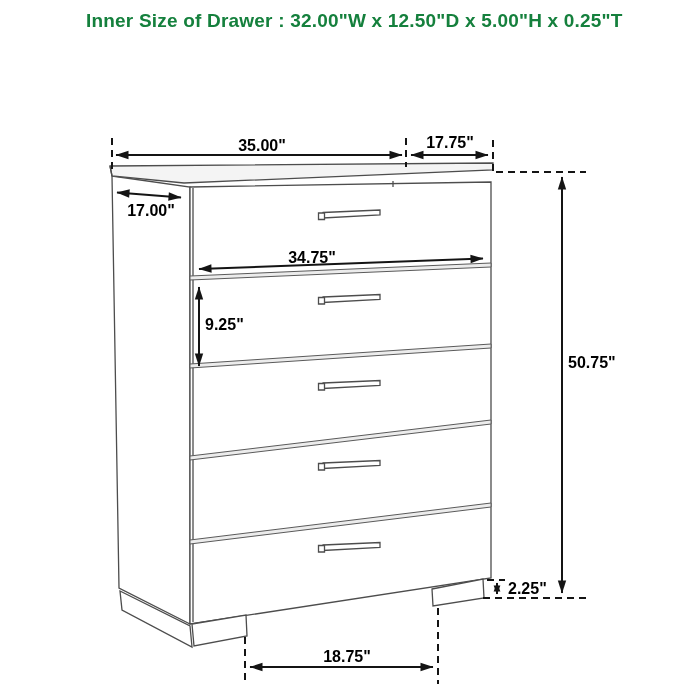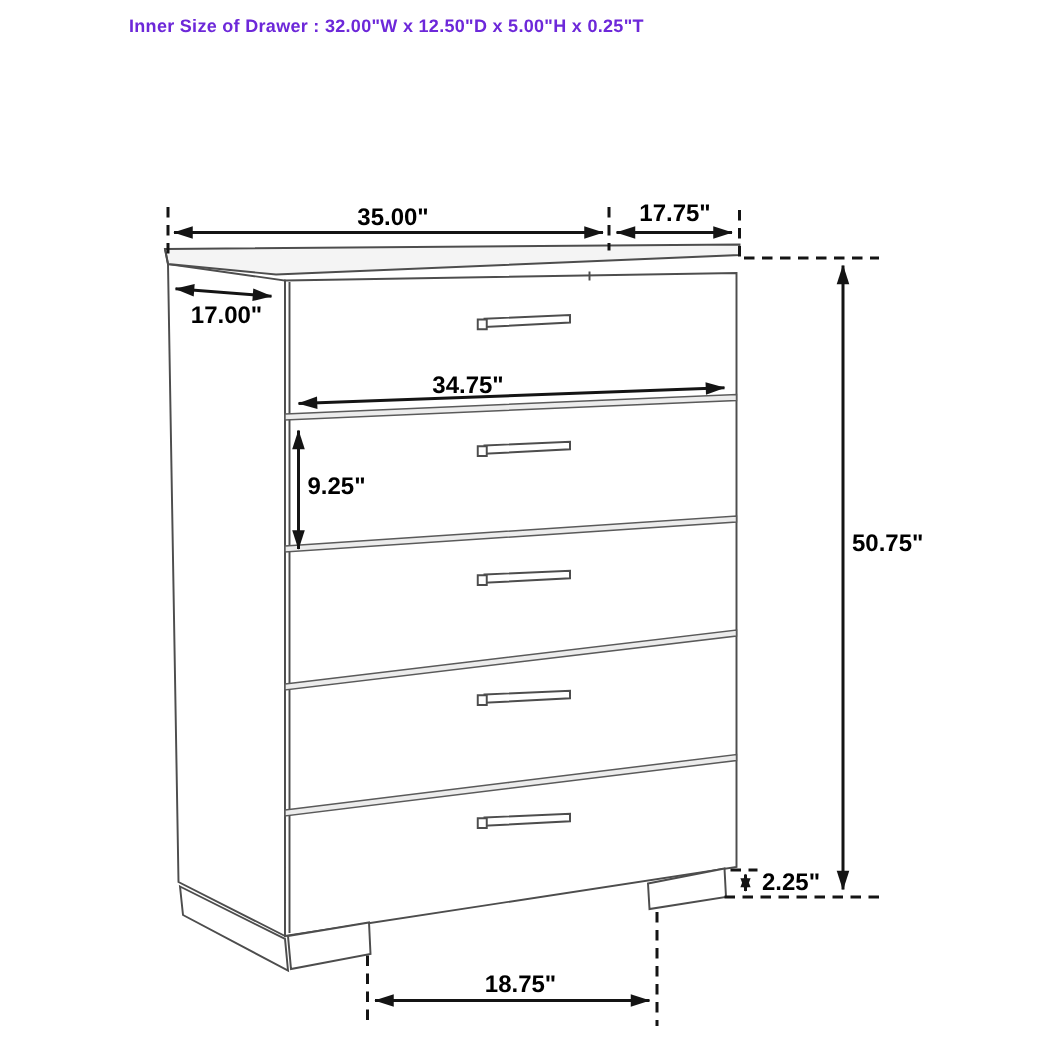--- a/index.html
+++ b/index.html
@@ -1,22 +1,22 @@
 <!DOCTYPE html>
 <html><head>
 <meta charset="utf-8">
 <style>
   html,body{margin:0;padding:0;background:#fff;}
   #stage{
     position:relative;width:700px;height:700px;background:#ffffff;
     font-family:"Liberation Sans", sans-serif;overflow:hidden;
   }
   .title{
-    position:absolute;left:86px;top:10px;font-size:12px;font-weight:bold;
-    color:#6d28d9;white-space:nowrap;letter-spacing:.2px;
+    position:absolute;left:86px;top:10px;font-size:19px;font-weight:bold;
+    color:#15803d;white-space:nowrap;letter-spacing:.2px;
   }
   .dim-label{
     position:absolute;font-size:16px;font-weight:bold;color:#000;white-space:nowrap;
   }
   .centered{transform:translateX(-50%);}
   svg{position:absolute;left:0;top:0;}
   .cab{stroke:#4d4d4d;stroke-width:1.3;fill:none;}
   .cabfill{stroke:#4d4d4d;stroke-width:1.3;fill:#ffffff;}
   .strip{stroke:#5a5a5a;stroke-width:1;fill:#ececec;}
   .slab{stroke:#4d4d4d;stroke-width:1.3;fill:#f4f4f4;}

